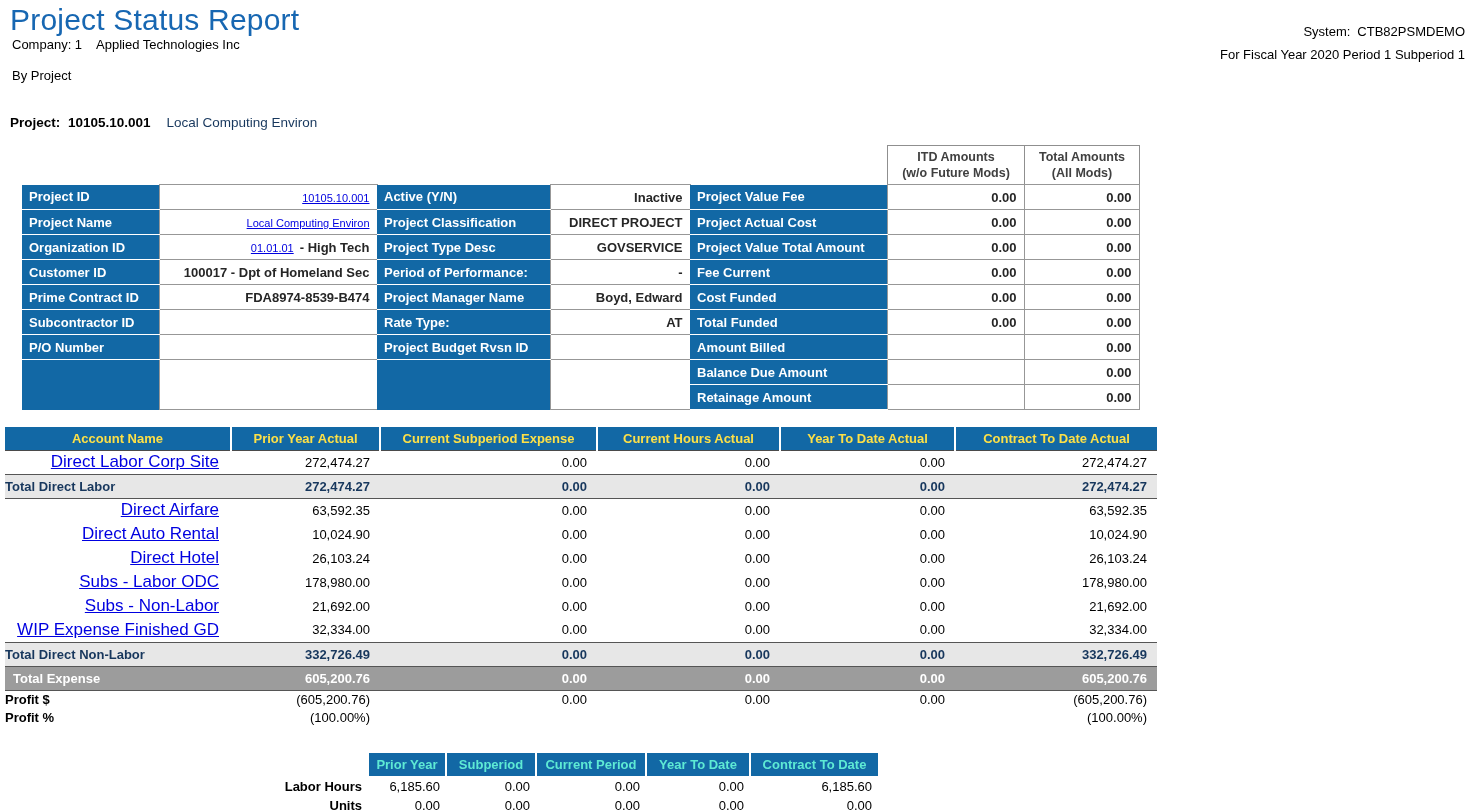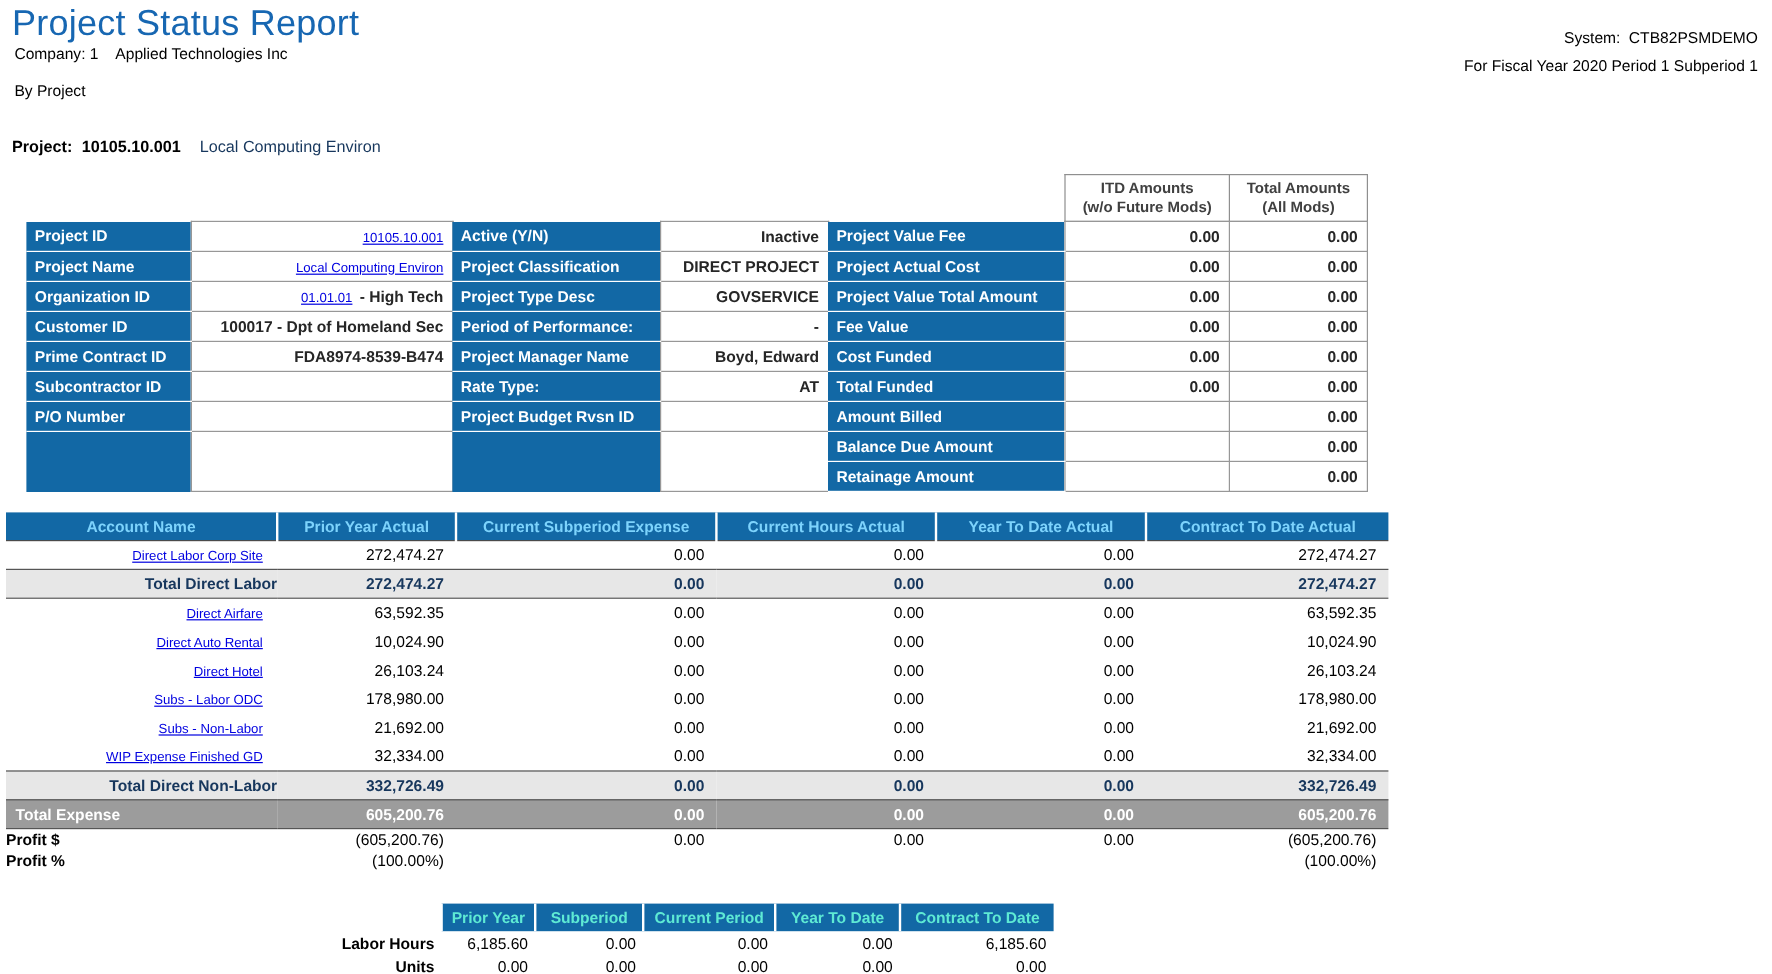--- a/index.html
+++ b/index.html
@@ -30,28 +30,28 @@
   .info .lbl{background:#1268A5;color:#fff;font-weight:bold;padding-left:7px;border-bottom:1px solid #fff}
   .info .lblfill{background:#1268A5}
   .info .val{border:1px solid #979797;text-align:right;font-weight:bold;color:#262626;padding:0 7px;background:#fff}
   .info .val a{font-weight:normal;font-size:11px}
   .info .val .sfx{font-weight:bold;margin-left:6px;font-size:13px}
   .info-col1{left:22px;top:184px}
   .info-col2{left:377px;top:184px}
   .info-col3{left:690px;top:184px}
 
   .main{left:5px;top:427px;width:1152px;font-size:13px}
-  .main th{background:#1268A5;color:#7dd3fc;font-weight:bold;height:23px;text-align:center;border-left:2px solid #fff;border-bottom:1px solid #4A4A4A;font-size:13px;vertical-align:middle}
+  .main th{background:#1268A5;color:#fde047;font-weight:bold;height:23px;text-align:center;border-left:2px solid #fff;border-bottom:1px solid #4A4A4A;font-size:13px;vertical-align:middle}
   .main th:first-child{border-left:none}
   .main td{height:24px;vertical-align:middle}
   .main .num{text-align:right;padding-right:10px}
   .main .acct{text-align:right;padding-right:12px}
-  .main .acct a{font-size:11px}
+  .main .acct a{font-size:17px}
   .main tr.total td{background:#E7E7E7;color:#17375D;font-weight:bold;border-top:1px solid #555;border-bottom:1px solid #555}
-  .main tr.total .acct-total{text-align:right;padding:0}
+  .main tr.total .acct-total{text-align:left;padding:0}
   .main tr.grand td{background:#9C9C9C;color:#fff;font-weight:bold;border-top:1px solid #555;border-bottom:1px solid #555}
   .main tr.grand .acct-grand{text-align:left;padding-left:8px}
   .main tr.profit td{height:19px}
   .main tr.profit2 td{height:16px}
   .main .plabel{text-align:left;font-weight:bold;padding-right:10px}
 
   .hours{left:240px;top:753px;font-size:13px}
   .hours th{background:#1268A5;color:#5eead4;font-weight:bold;height:23px;text-align:center;border-left:2px solid #fff;vertical-align:middle}
   .hours th.spacer{background:#fff;border:none}
   .hours td{height:21px;text-align:right;padding-right:6px;vertical-align:middle}
@@ -193,21 +193,21 @@
     <td class="lbl">Project Actual Cost</td>
     <td class="val">0.00</td>
     <td class="val">0.00</td>
   </tr>
   <tr>
     <td class="lbl">Project Value Total Amount</td>
     <td class="val">0.00</td>
     <td class="val">0.00</td>
   </tr>
   <tr>
-    <td class="lbl">Fee Value</td>
+    <td class="lbl">Fee Current</td>
     <td class="val">0.00</td>
     <td class="val">0.00</td>
   </tr>
   <tr>
     <td class="lbl">Cost Funded</td>
     <td class="val">0.00</td>
     <td class="val">0.00</td>
   </tr>
   <tr>
     <td class="lbl">Total Funded</td>

